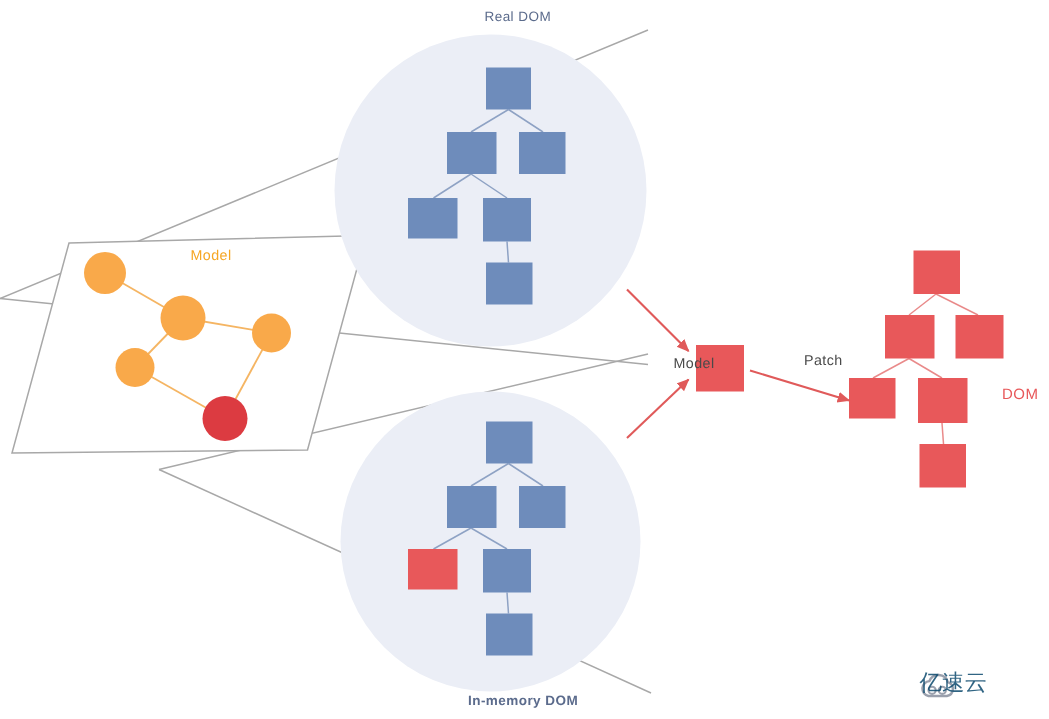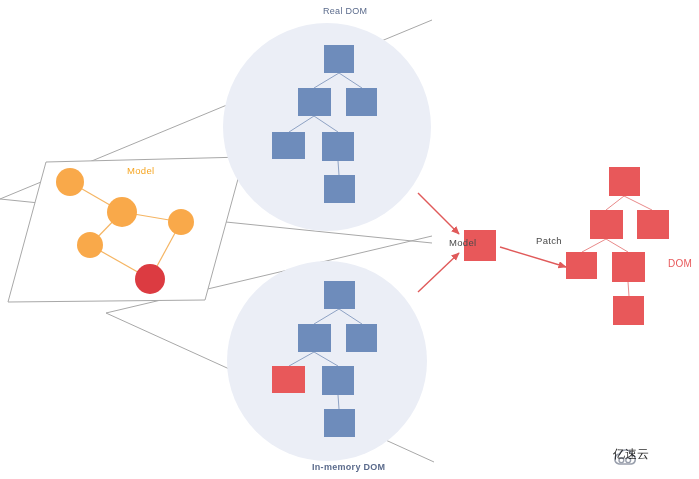--- a/index.html
+++ b/index.html
@@ -62,22 +62,22 @@
     position: absolute;
     left: 613px;
     top: 446px;
     display: flex;
     align-items: center;
     gap: 4px;
     opacity: .85;
   }
   #watermark .wm-text {
     font-family: "DejaVu Sans", sans-serif;
-    font-size: 12px;
-    color: #000000;
+    font-size: 15px;
+    color: #0c4a6e;
     letter-spacing: 0px;
   }
 </style>
 </head>
 <body>
 
 <div id="stage">
 
   <svg id="diagram-svg" viewBox="0 0 699 479">
     <defs>

